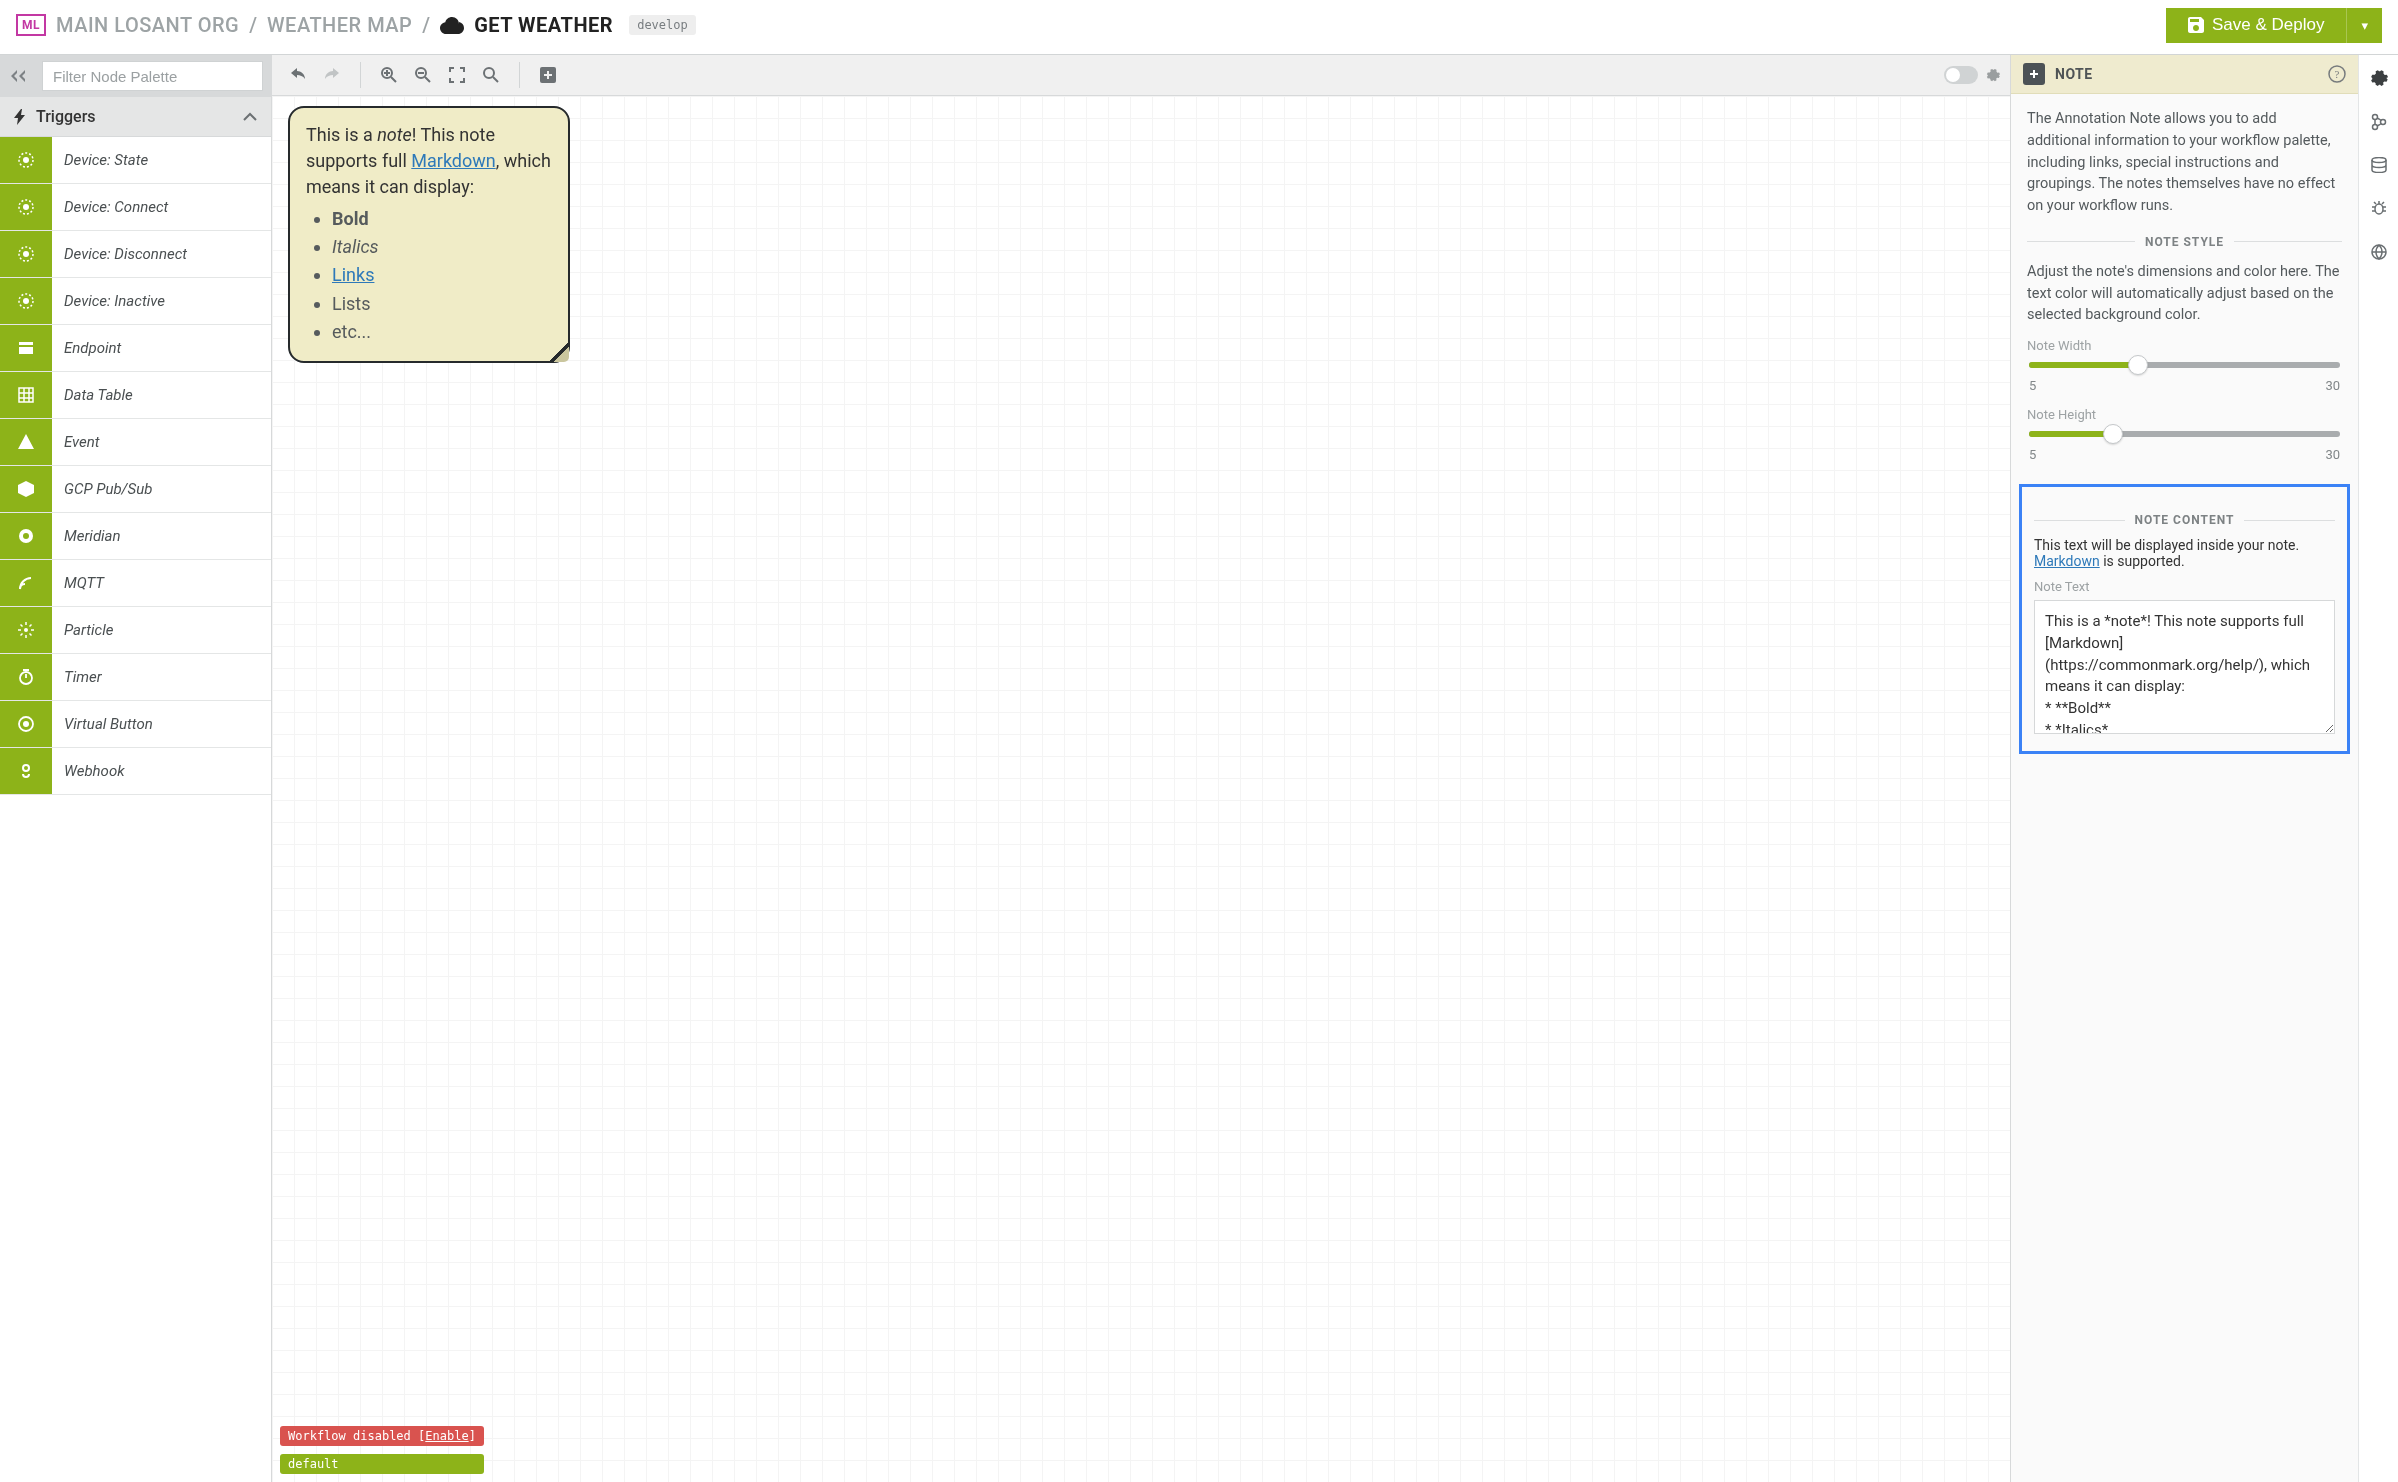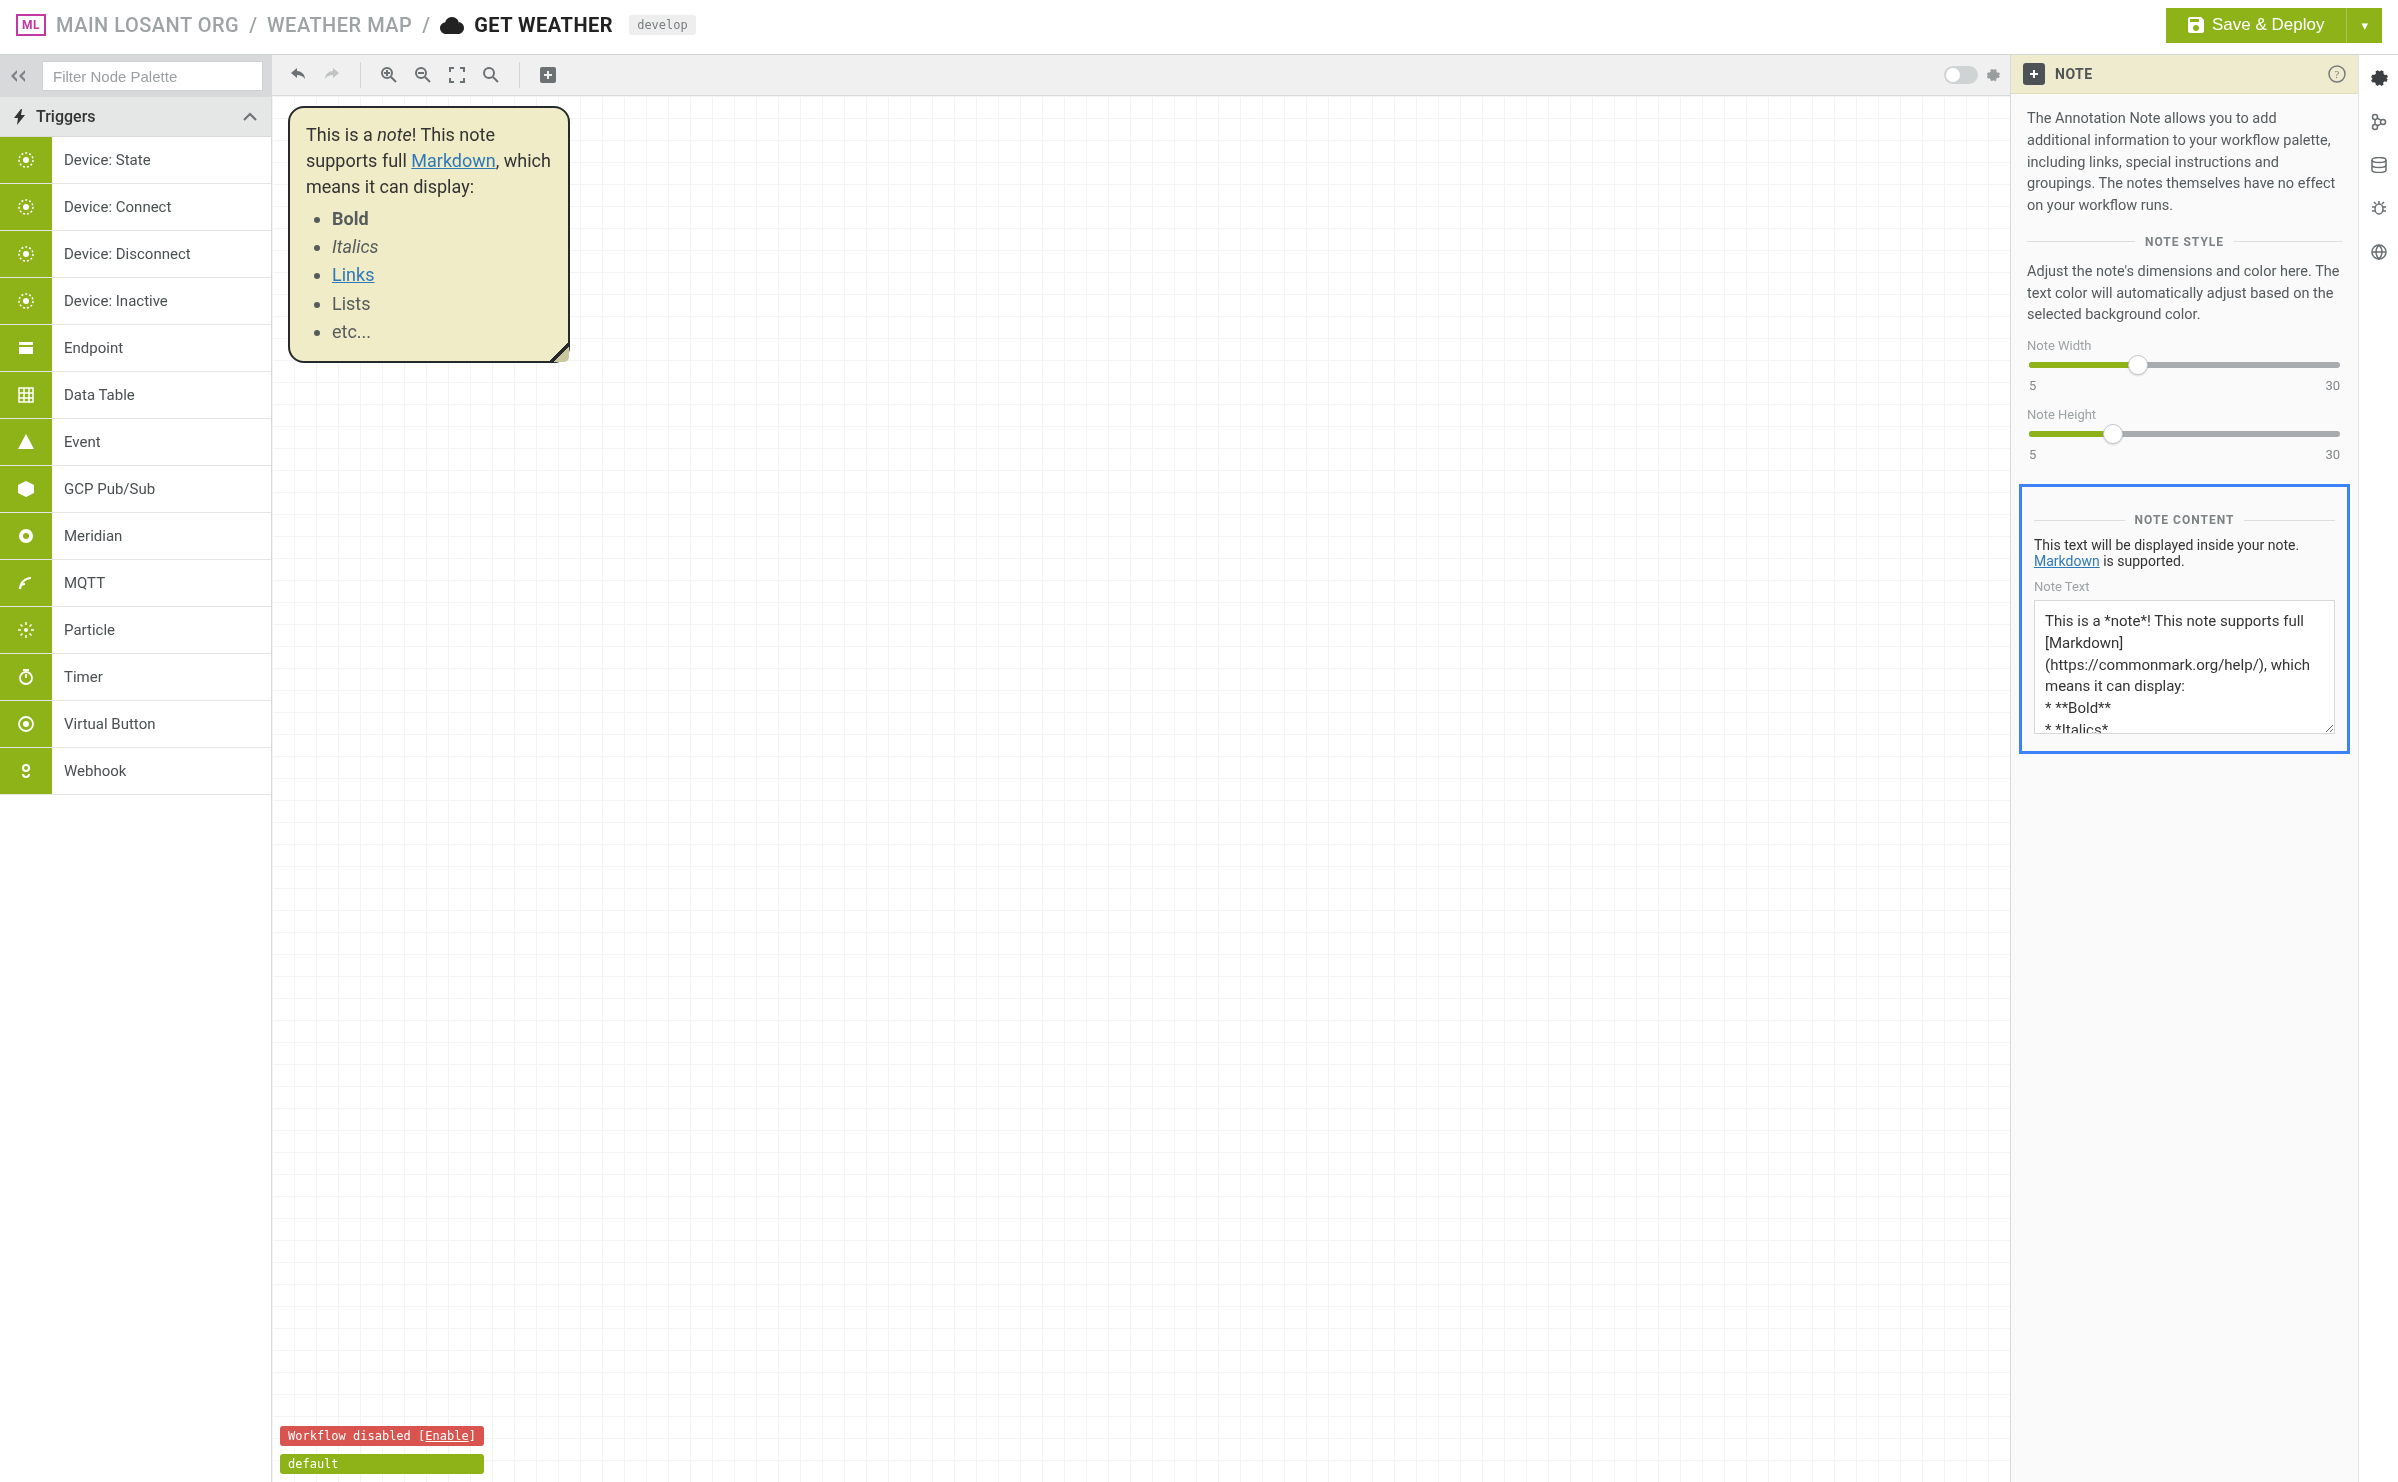--- a/index.html
+++ b/index.html
@@ -24,21 +24,21 @@
 
 .palette { width: 272px; background: #ececec; border-right: 1px solid #d7d9da; display: flex; flex-direction: column; }
 .palette-top { display: flex; align-items: center; padding: 6px 8px 6px 0; gap: 6px; background: #d7d9da; }
 .palette-collapse { width: 44px; height: 28px; display: flex; align-items: center; justify-content: center; color: #7c8184; cursor: pointer; font-size: 14px; }
 .palette-filter { flex: 1; height: 30px; border: 1px solid #cfd2d3; padding: 0 10px; font-size: 15px; color: #333; background: #fff; }
 .palette-filter::placeholder { color: #9ba0a2; }
 .palette-group-header { display: flex; align-items: center; padding: 10px 14px; font-size: 16px; font-weight: 500; color: #333; background: #e5e6e6; border-bottom: 1px solid #d7d9da; }
 .palette-group-header .bolt-icon { margin-right: 10px; color: #333; }
 .palette-group-header .chev { margin-left: auto; color: #6c7173; }
 .palette-list { flex: 1; overflow-y: auto; background: #fff; }
-.palette-item { display: flex; align-items: stretch; border-bottom: 1px solid #e4e6e6; cursor: move; }
+.palette-item { display: flex; align-items: stretch; border-bottom: 1px solid #e4e6e6; cursor: move; font-style: italic; }
 .palette-item .icon-cell { width: 52px; background: #8db319; color: #fff; display: flex; align-items: center; justify-content: center; font-size: 18px; }
 .palette-item .label-cell { flex: 1; padding: 14px 12px; font-size: 15px; color: #4a4f51; }
 
 
 .canvas-col { flex: 1; display: flex; flex-direction: column; min-width: 0; }
 .canvas-toolbar { display: flex; align-items: center; padding: 6px 10px; background: #f0f0f0; border-bottom: 1px solid #d7d9da; gap: 2px; }
 .tbar-btn { width: 32px; height: 28px; display: flex; align-items: center; justify-content: center; color: #6c7174; cursor: pointer; border-radius: 3px; }
 .tbar-btn.disabled { color: #c1c4c5; cursor: default; }
 .tbar-divider { width: 1px; height: 26px; background: #d2d5d6; margin: 0 10px; }
 .tbar-right { margin-left: auto; display: flex; align-items: center; gap: 8px; }

